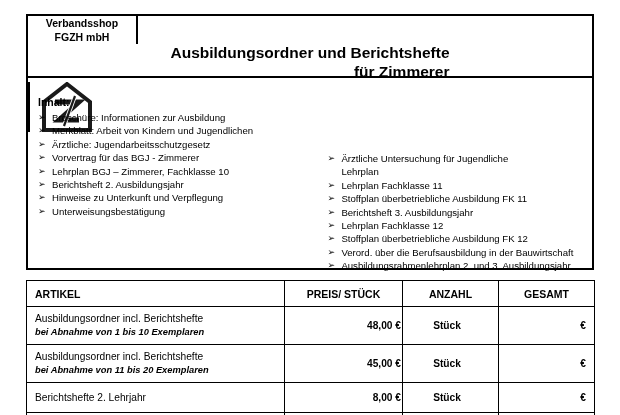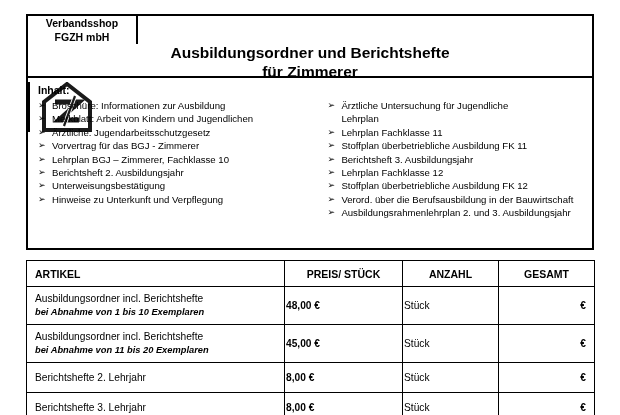--- a/index.html
+++ b/index.html
@@ -46,52 +46,53 @@
     display: flex;
     align-items: center;
     justify-content: center;
     padding: 0 6px;
     text-align: center;
   }
   .header-title {
     font-size: 15.5px;
     font-weight: bold;
     line-height: 1.22;
+    text-align: right;
   }
   .header-right {
     width: 74px;
     border-left: 2px solid #000;
     display: flex;
     align-items: center;
     justify-content: center;
   }
   .logo-svg { display: block; }
 
   
   .contents {
     border: 2px solid #000;
     border-top: none;
     box-sizing: border-box;
-    padding: 6px 8px 8px 10px;
-    height: 172px;
+    padding: 18px 8px 8px 10px;
+    height: 192px;
   }
   .contents-title {
     font-size: 10.5px;
     font-weight: bold;
     margin-bottom: 3px;
   }
   .contents-cols {
     display: flex;
     gap: 17px;
   }
   .col {
     width: 50%;
     box-sizing: border-box;
   }
-  .col.right { padding-left: 8px; }
+  .col.right { padding-left: 8px; margin-top: 41px; }
   ul.arrow {
     list-style: none;
     margin: 0;
     padding: 0;
   }
   ul.arrow li {
     position: relative;
     padding-left: 14px;
     font-size: 9.6px;
     line-height: 13.4px;
@@ -138,30 +139,30 @@
     font-weight: normal;
     line-height: 14px;
   }
   .art-sub {
     font-size: 9.3px;
     font-style: italic;
     font-weight: bold;
     line-height: 13px;
   }
   td.preis {
-    text-align: left;
+    text-align: right;
     font-size: 10.2px;
     font-weight: bold;
     vertical-align: middle;
   }
   td.anzahl {
-    text-align: left;
+    text-align: center;
     padding-right: 8px;
     font-size: 10.2px;
-    font-weight: normal;
+    font-weight: bold;
     vertical-align: middle;
   }
   td.gesamt {
     text-align: right;
     padding-right: 8px;
     font-size: 10.2px;
     font-weight: bold;
     vertical-align: middle;
   }
   tr.two-line td { height: 38px; }
@@ -199,22 +200,22 @@
     <div class="contents-title">Inhalt:</div>
     <div class="contents-cols">
       <div class="col left">
         <ul class="arrow">
           <li>Broschüre: Informationen zur Ausbildung</li>
           <li>Merkblatt: Arbeit von Kindern und Jugendlichen</li>
           <li>Ärztliche: Jugendarbeitsschutzgesetz</li>
           <li>Vorvertrag für das BGJ - Zimmerer</li>
           <li>Lehrplan BGJ – Zimmerer, Fachklasse 10</li>
           <li>Berichtsheft 2. Ausbildungsjahr</li>
+          <li>Hinweise zu Unterkunft und Verpflegung</li>
           <li>Unterweisungsbestätigung</li>
-          <li>Hinweise zu Unterkunft und Verpflegung</li>
         </ul>
       </div>
       <div class="col right">
         <ul class="arrow">
           <li>Ärztliche Untersuchung für Jugendliche</li>
           <li class="noarrow">Lehrplan</li>
           <li>Lehrplan Fachklasse 11</li>
           <li>Stoffplan überbetriebliche Ausbildung FK 11</li>
           <li>Berichtsheft 3. Ausbildungsjahr</li>
           <li>Lehrplan Fachklasse 12</li>

